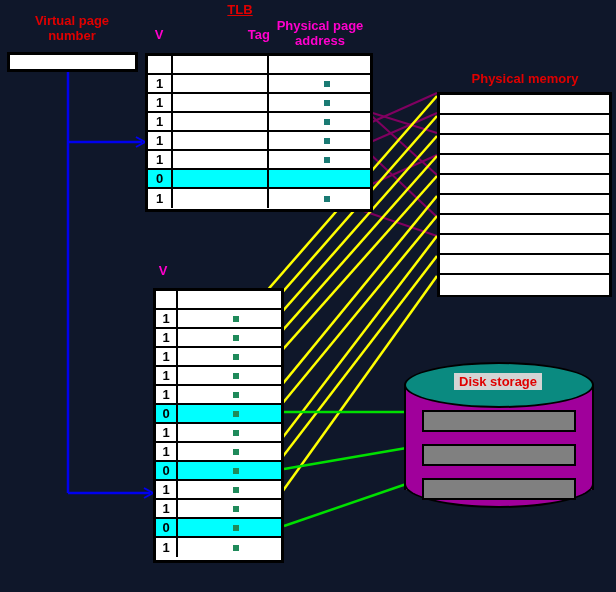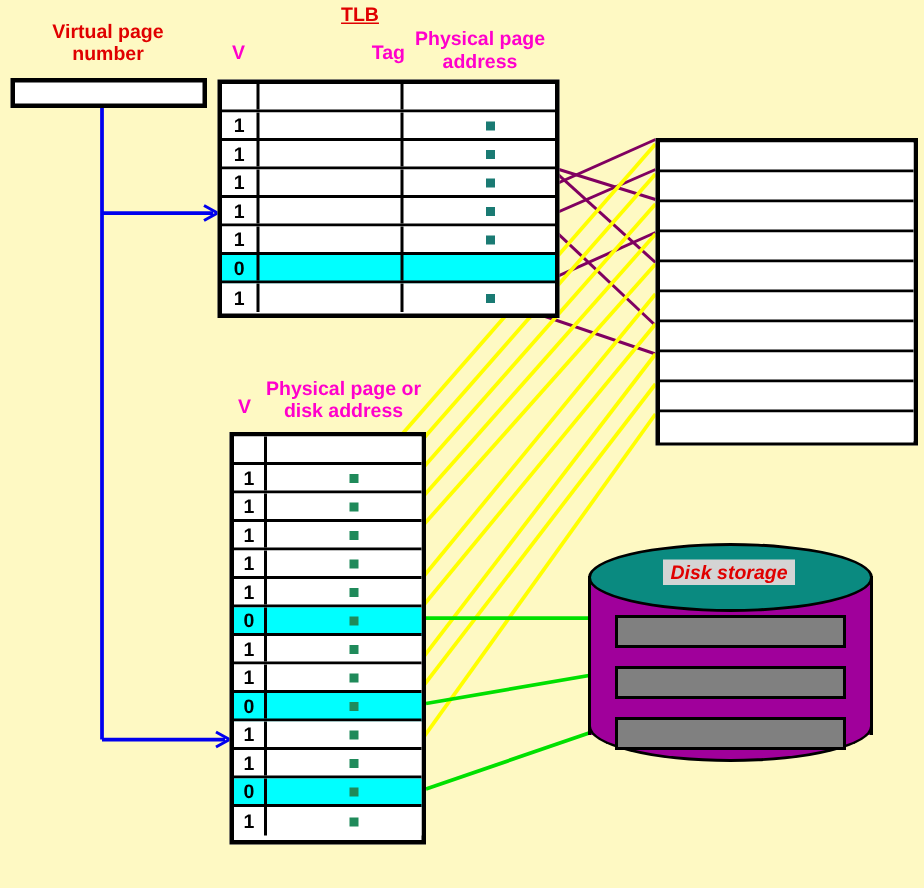--- a/index.html
+++ b/index.html
@@ -10,21 +10,21 @@
     width: 616px;
     height: 592px;
     background: #c0c0c0;
     font-family: "Liberation Sans", sans-serif;
     overflow: hidden;
   }
   #stage {
     position: relative;
     width: 616px;
     height: 592px;
-    background: #fef9c3;
+    background: #0f172a;
   }
   .lines {
     position: absolute;
     left: 0;
     top: 0;
     width: 616px;
     height: 592px;
     pointer-events: none;
   }
   .label {
@@ -117,22 +117,22 @@
     left: 153px; top: 288px;
     width: 131px; height: 275px;
   }
   #pt .trow { height: 19px; }
   #pt .cell-v { width: 22px; }
   #pt-title { left: 155px; top: 568px; width: 128px; }
 
   
   #disk {
     position: absolute;
-    left: 392px; top: 362px;
-    width: 172px; height: 150px; font-style: italic;
+    left: 404px; top: 362px;
+    width: 172px; height: 150px;
   }
   #disk-body {
     position: absolute;
     left: 0; top: 22px;
     width: 190px; height: 106px;
     background: #a0009b;
     border-left: 2px solid #000;
     border-right: 2px solid #000;
     box-sizing: border-box;
   }
@@ -279,20 +279,21 @@
       </div>
       <div class="trow">
         <div class="cell-v">1</div>
         <div class="cell-mid split"></div>
         <div class="cell-mid">
           <span class="dot"></span>
         </div>
       </div>
     </div>
 
+  <div class="label lbl-red" id="pm-title">Physical memory</div>
   <div class="tbl" id="pm">
       <div class="trow">
         <div class="cell-mid"></div>
       </div>
       <div class="trow">
         <div class="cell-mid"></div>
       </div>
       <div class="trow">
         <div class="cell-mid"></div>
       </div>
@@ -312,22 +313,20 @@
         <div class="cell-mid"></div>
       </div>
       <div class="trow">
         <div class="cell-mid"></div>
       </div>
       <div class="trow">
         <div class="cell-mid"></div>
       </div>
     </div>
 
-  <div class="label lbl-magenta" id="pt-head">Physical page or
-disk address</div>
   <div class="label lbl-magenta" id="pt-v-head">V</div>
   <div class="tbl" id="pt">
       <div class="trow">
         <div class="cell-v"></div>
         <div class="cell-mid"></div>
       </div>
       <div class="trow">
         <div class="cell-v">1</div>
         <div class="cell-mid">
           <span class="dot pt"></span>

